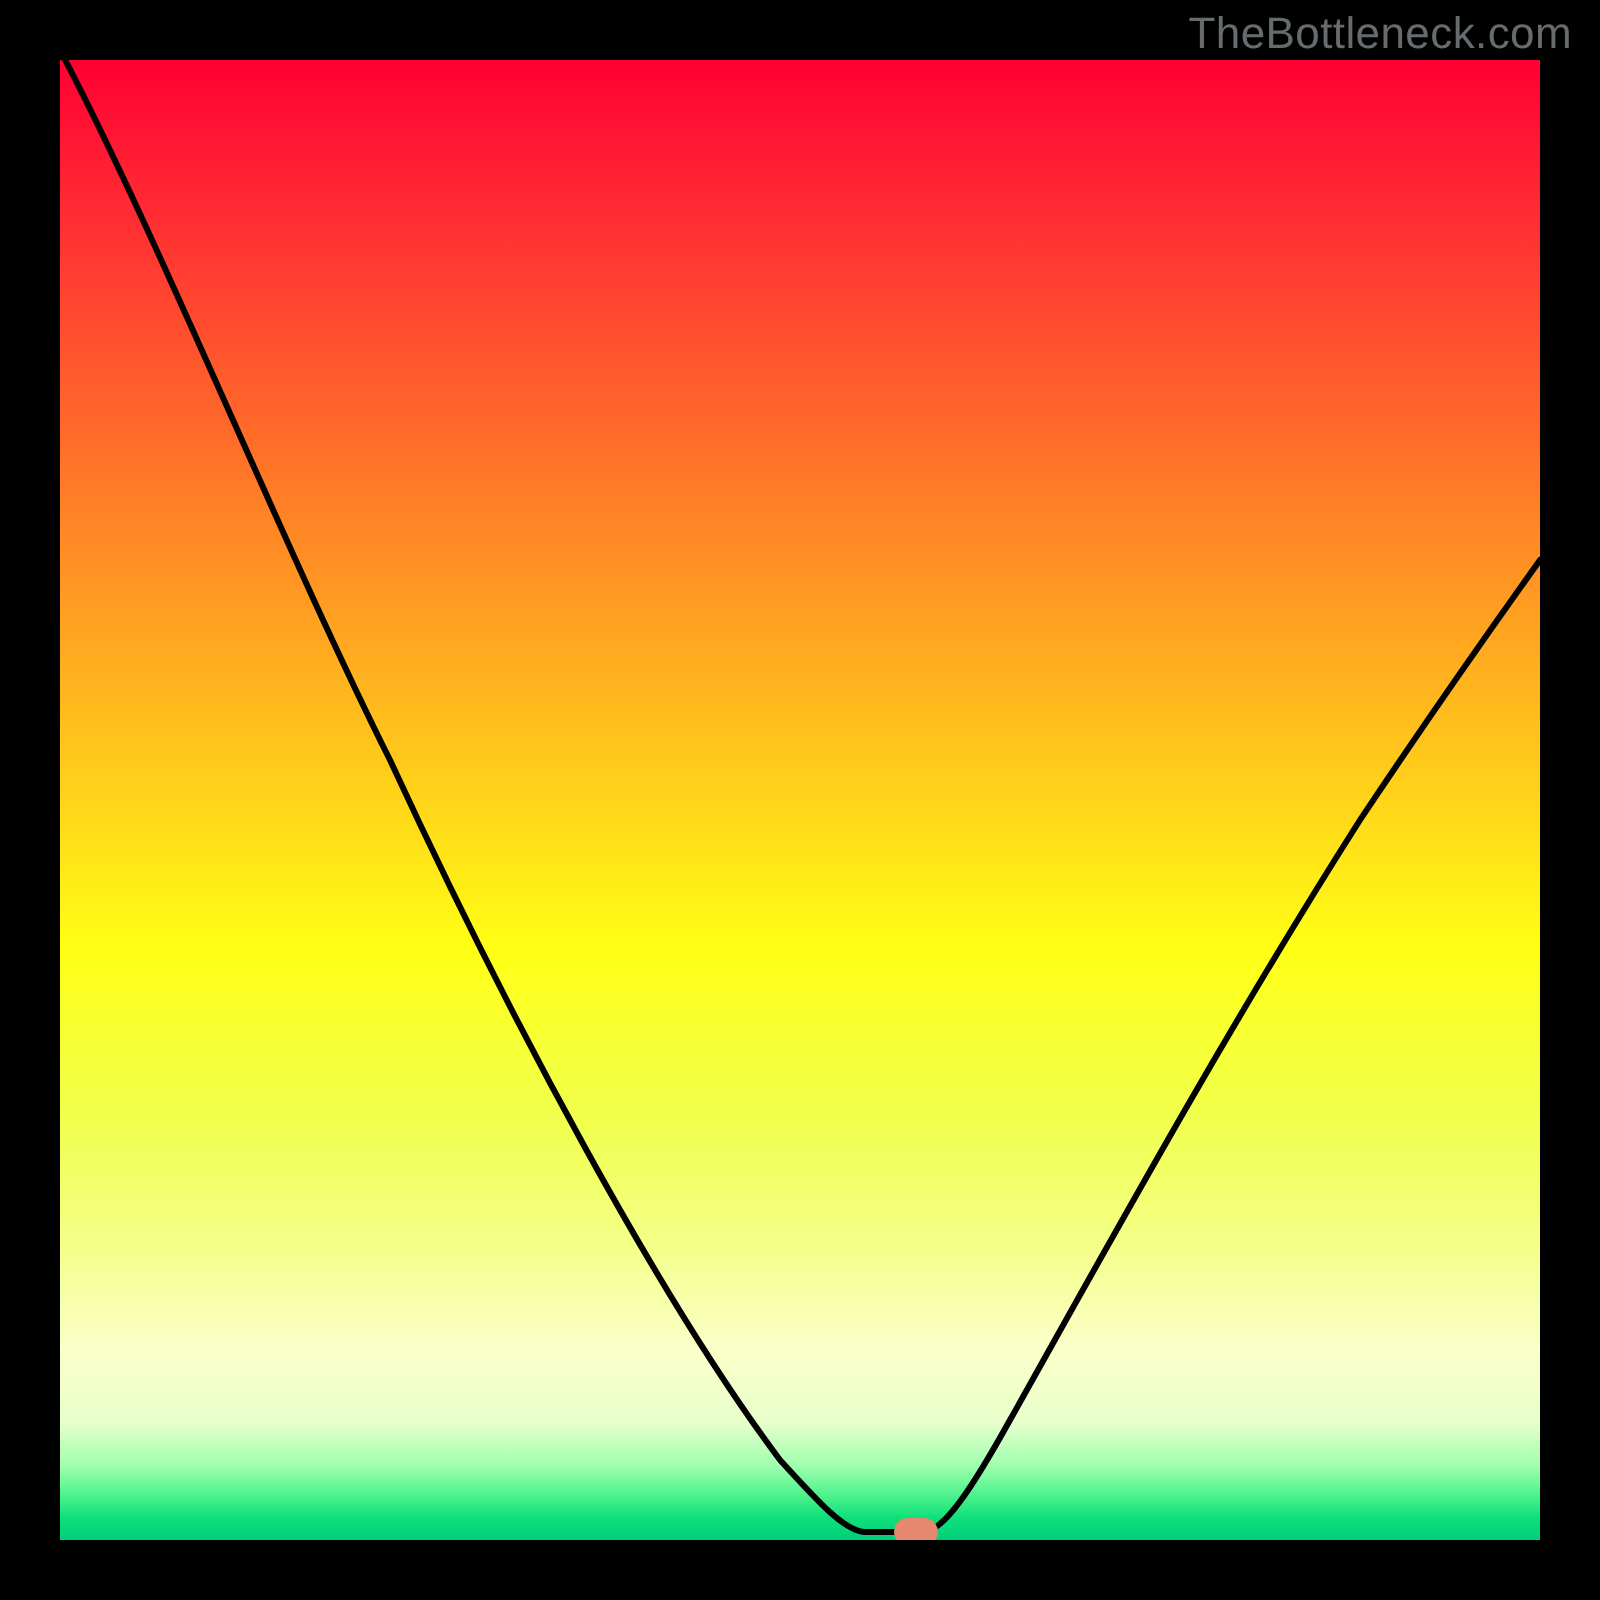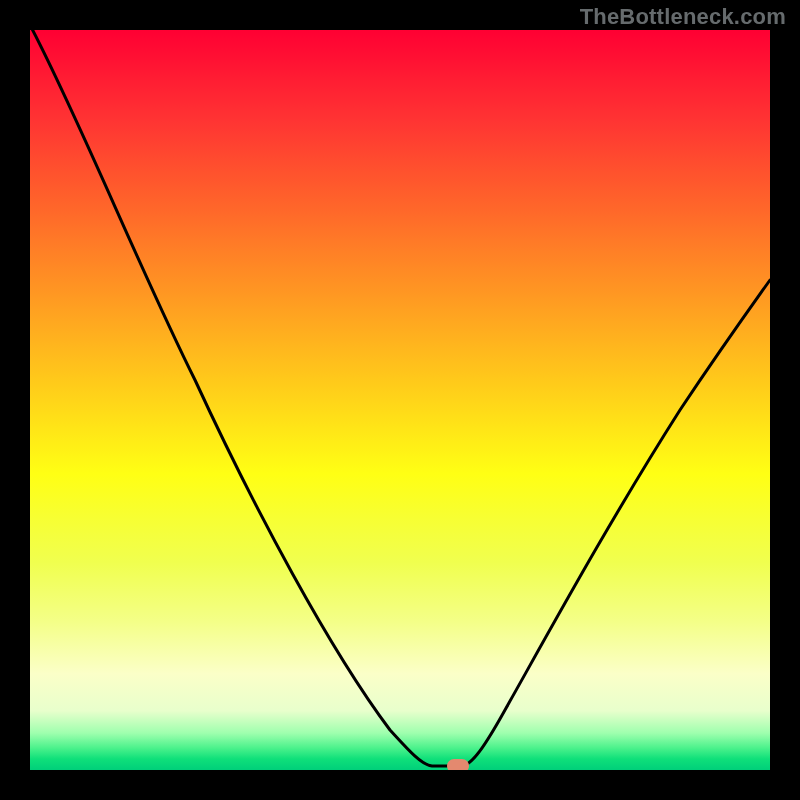--- a/index.html
+++ b/index.html
@@ -10,21 +10,21 @@
     position: relative;
     font-family: Arial, sans-serif;
     overflow: hidden;
   }
   .watermark {
     position: absolute;
     top: 4px;
     right: 14px;
     color: #666b6d;
     font-size: 22px;
-    font-weight: 700;
+    font-weight: 400;
     z-index: 10;
     letter-spacing: 0.2px;
   }
   .plot-area {
     position: absolute;
     left: 30px;
     top: 30px;
     width: 740px;
     height: 740px;
     overflow: hidden;

